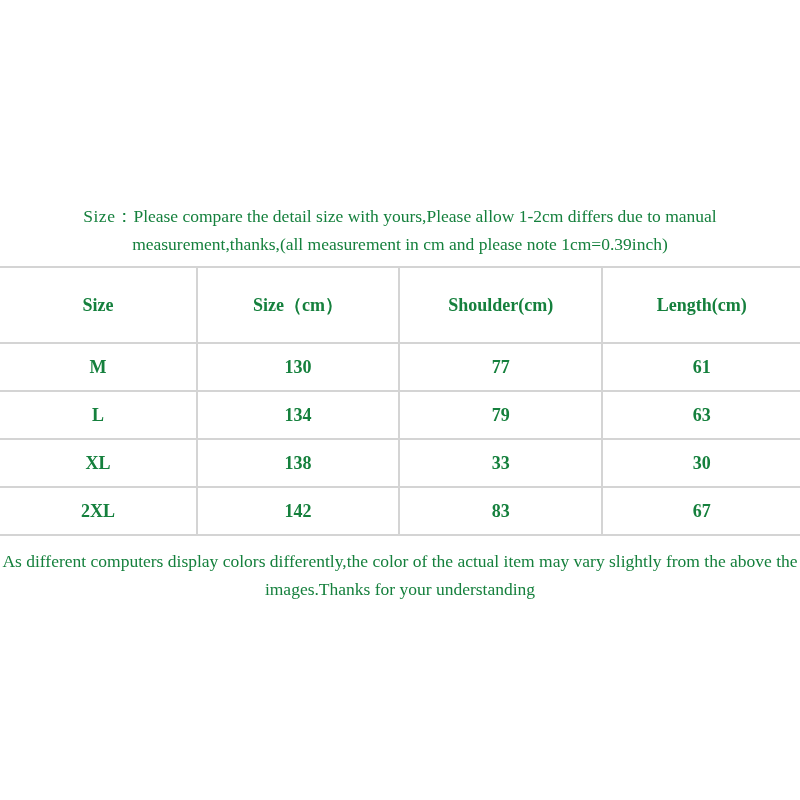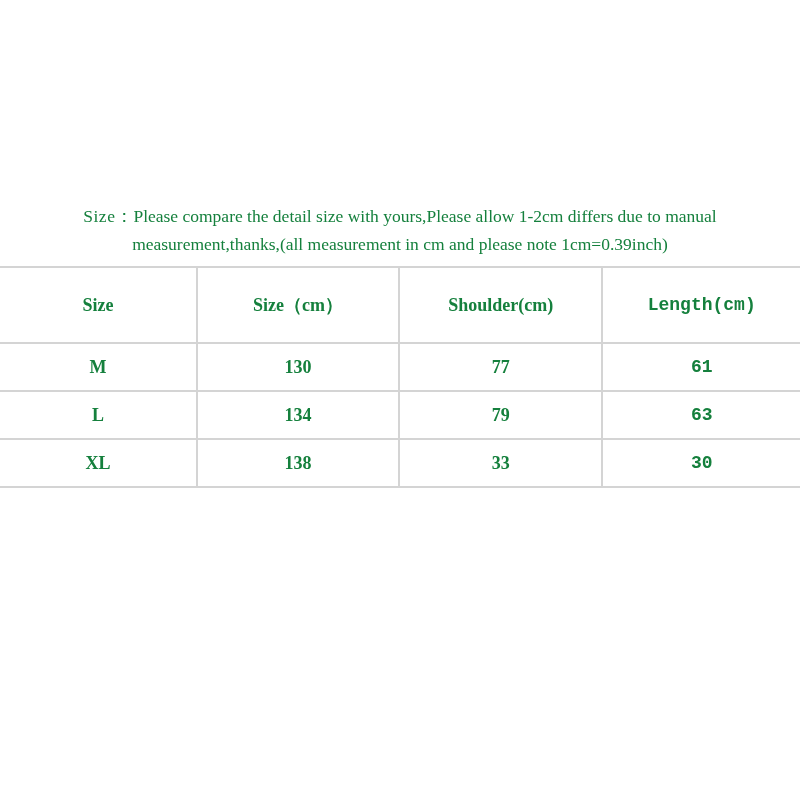--- a/index.html
+++ b/index.html
@@ -40,21 +40,21 @@
     border: 2px solid #d4d4d4;
     font-weight: bold;
     font-size: 18px;
     text-align: center;
     vertical-align: middle;
     padding: 4px;
   }
   .size-table th { height: 76px; }
   .size-table td { height: 48px; }
   .size-table tr > :first-child { border-left: none; }
-  .size-table tr > :last-child { border-right: none; font-family: Liberation Mono, monospace; }
+  .size-table tr > :last-child { border-right: none; }
   .disclaimer {
     position: absolute;
     top: 547px;
     left: 0;
     width: 800px;
     text-align: center;
     font-size: 17.5px;
     line-height: 28px;
   }
 </style>
@@ -92,17 +92,24 @@
         <td>134</td>
         <td>79</td>
         <td>63</td>
       </tr>
       <tr>
         <td>XL</td>
         <td>138</td>
         <td>33</td>
         <td>30</td>
       </tr>
+      <tr>
+        <td>2XL</td>
+        <td>142</td>
+        <td>83</td>
+        <td>67</td>
+      </tr>
     </tbody>
   </table>
 
+  <p class="disclaimer">As different computers display colors differently,the color of the actual item may vary slightly from the above the images.Thanks for your understanding</p>
 
 </div>
 
 </body></html>

